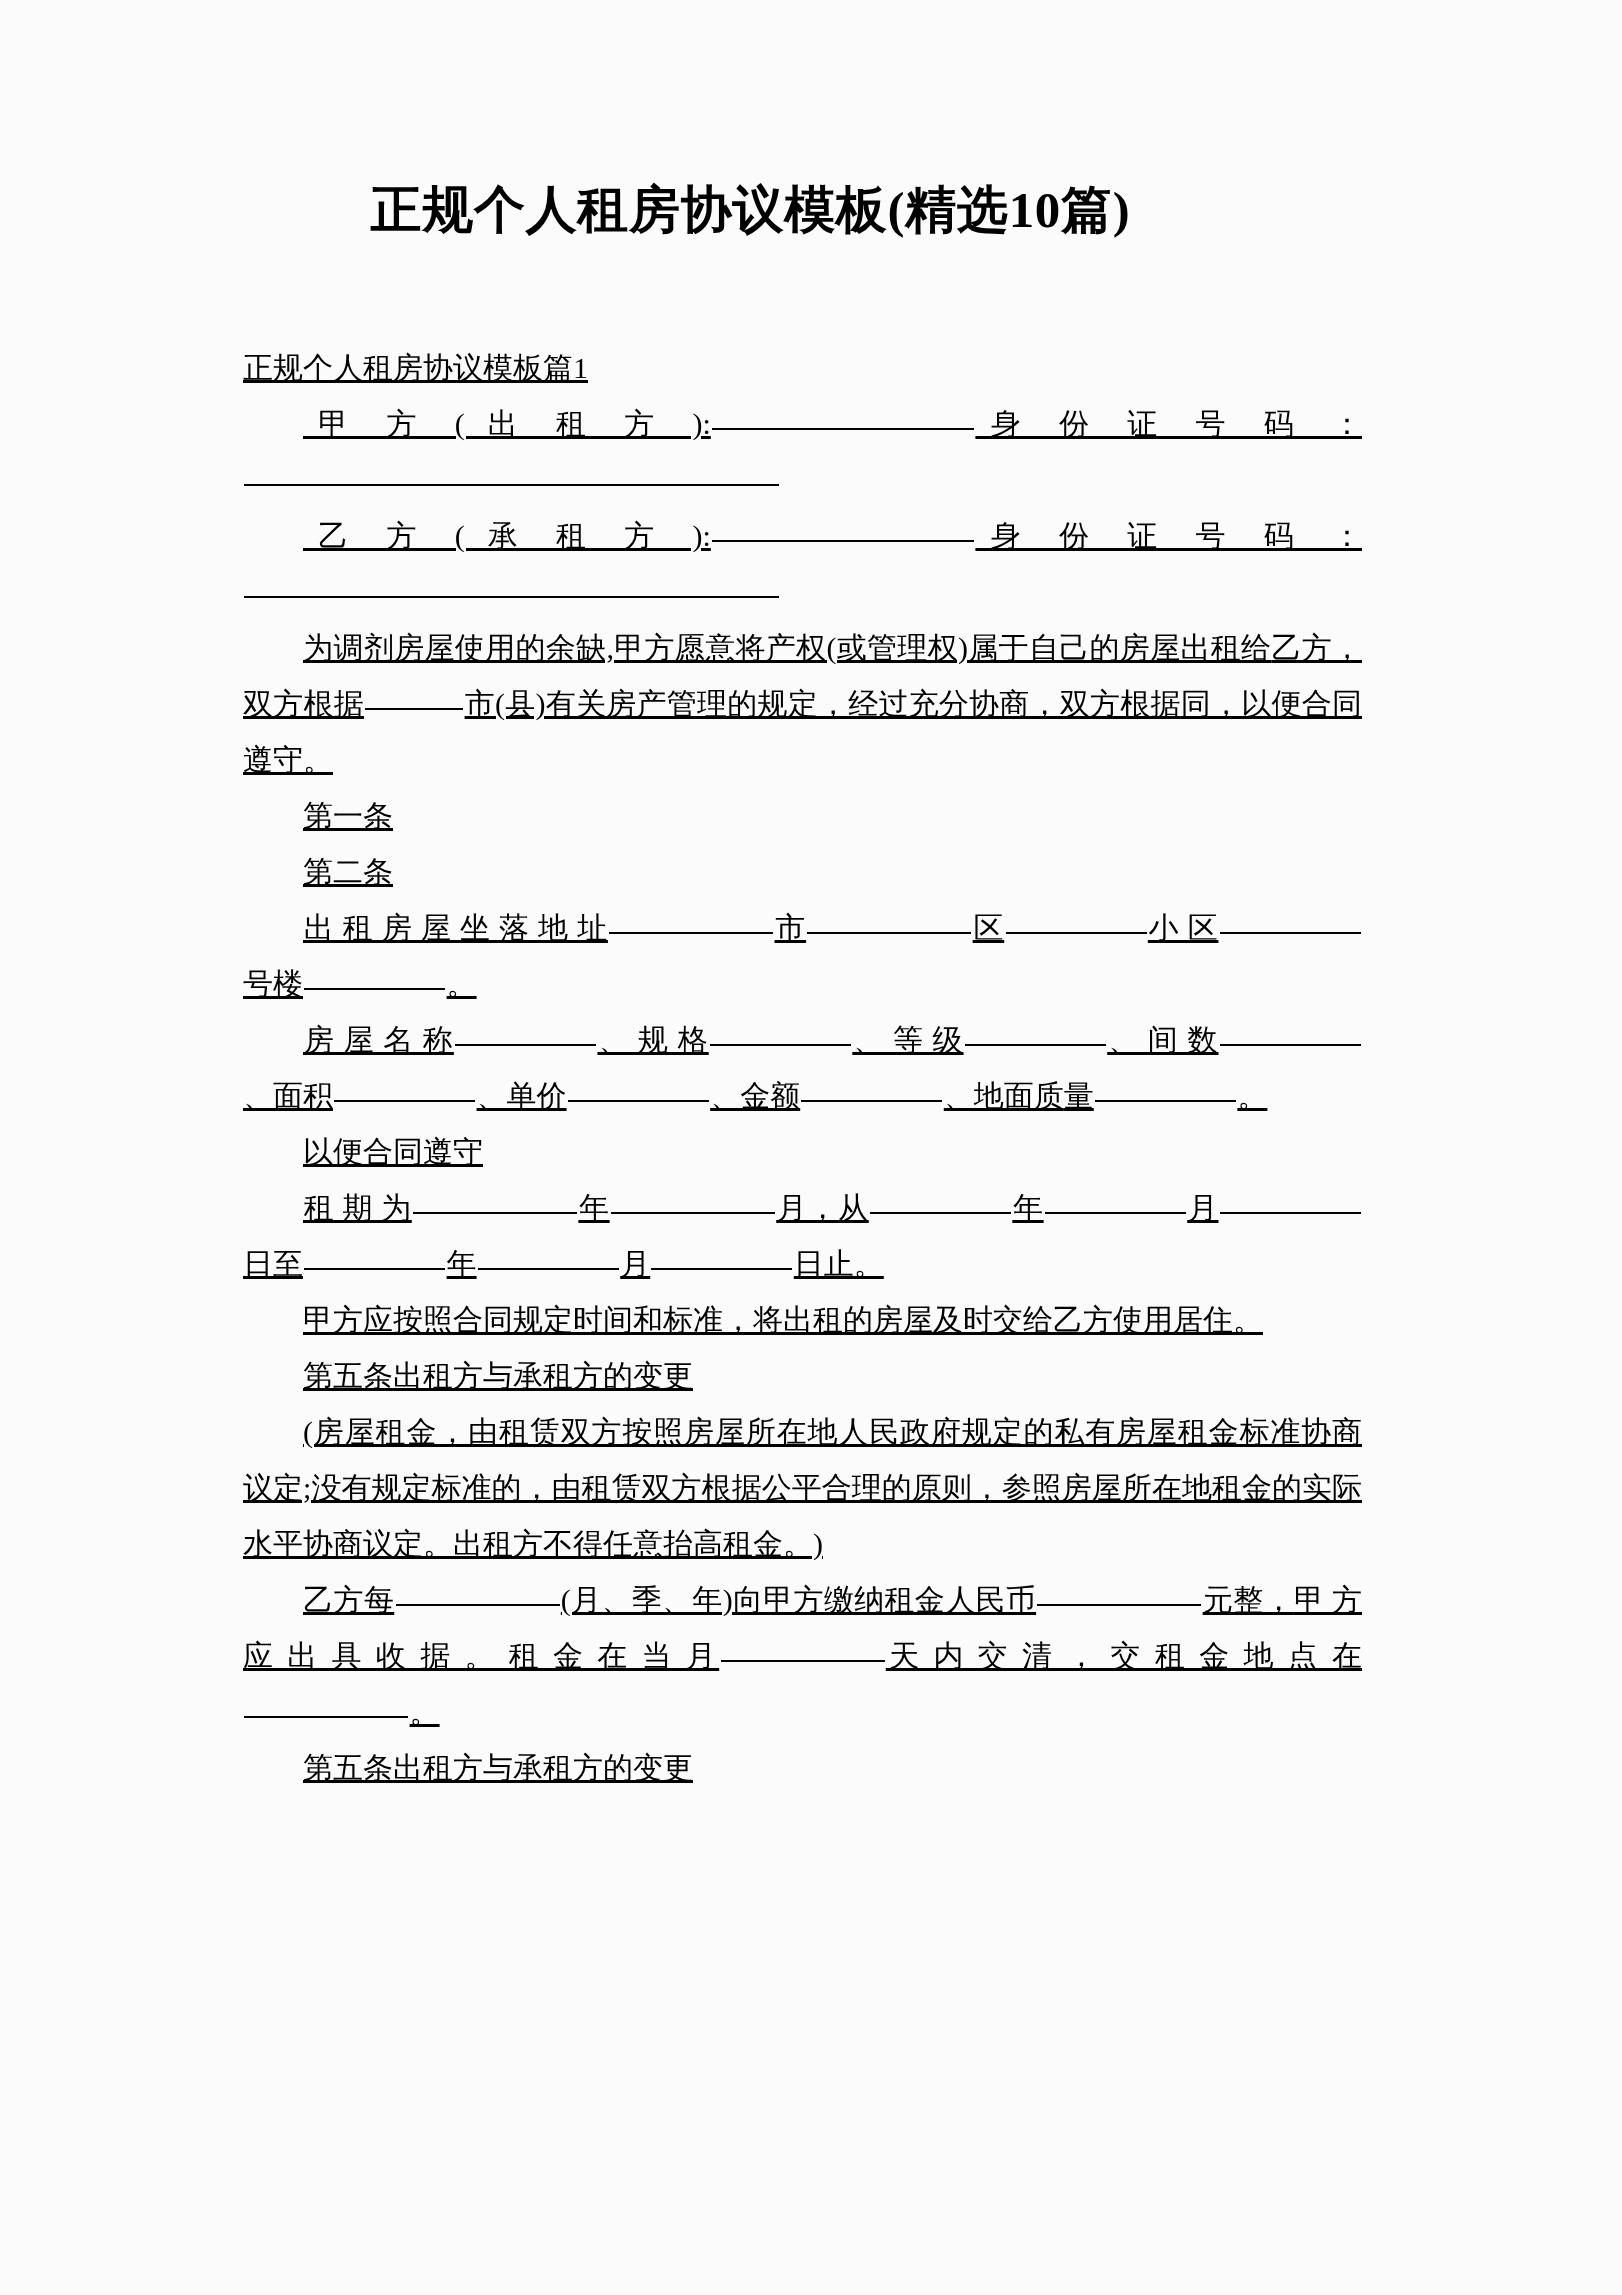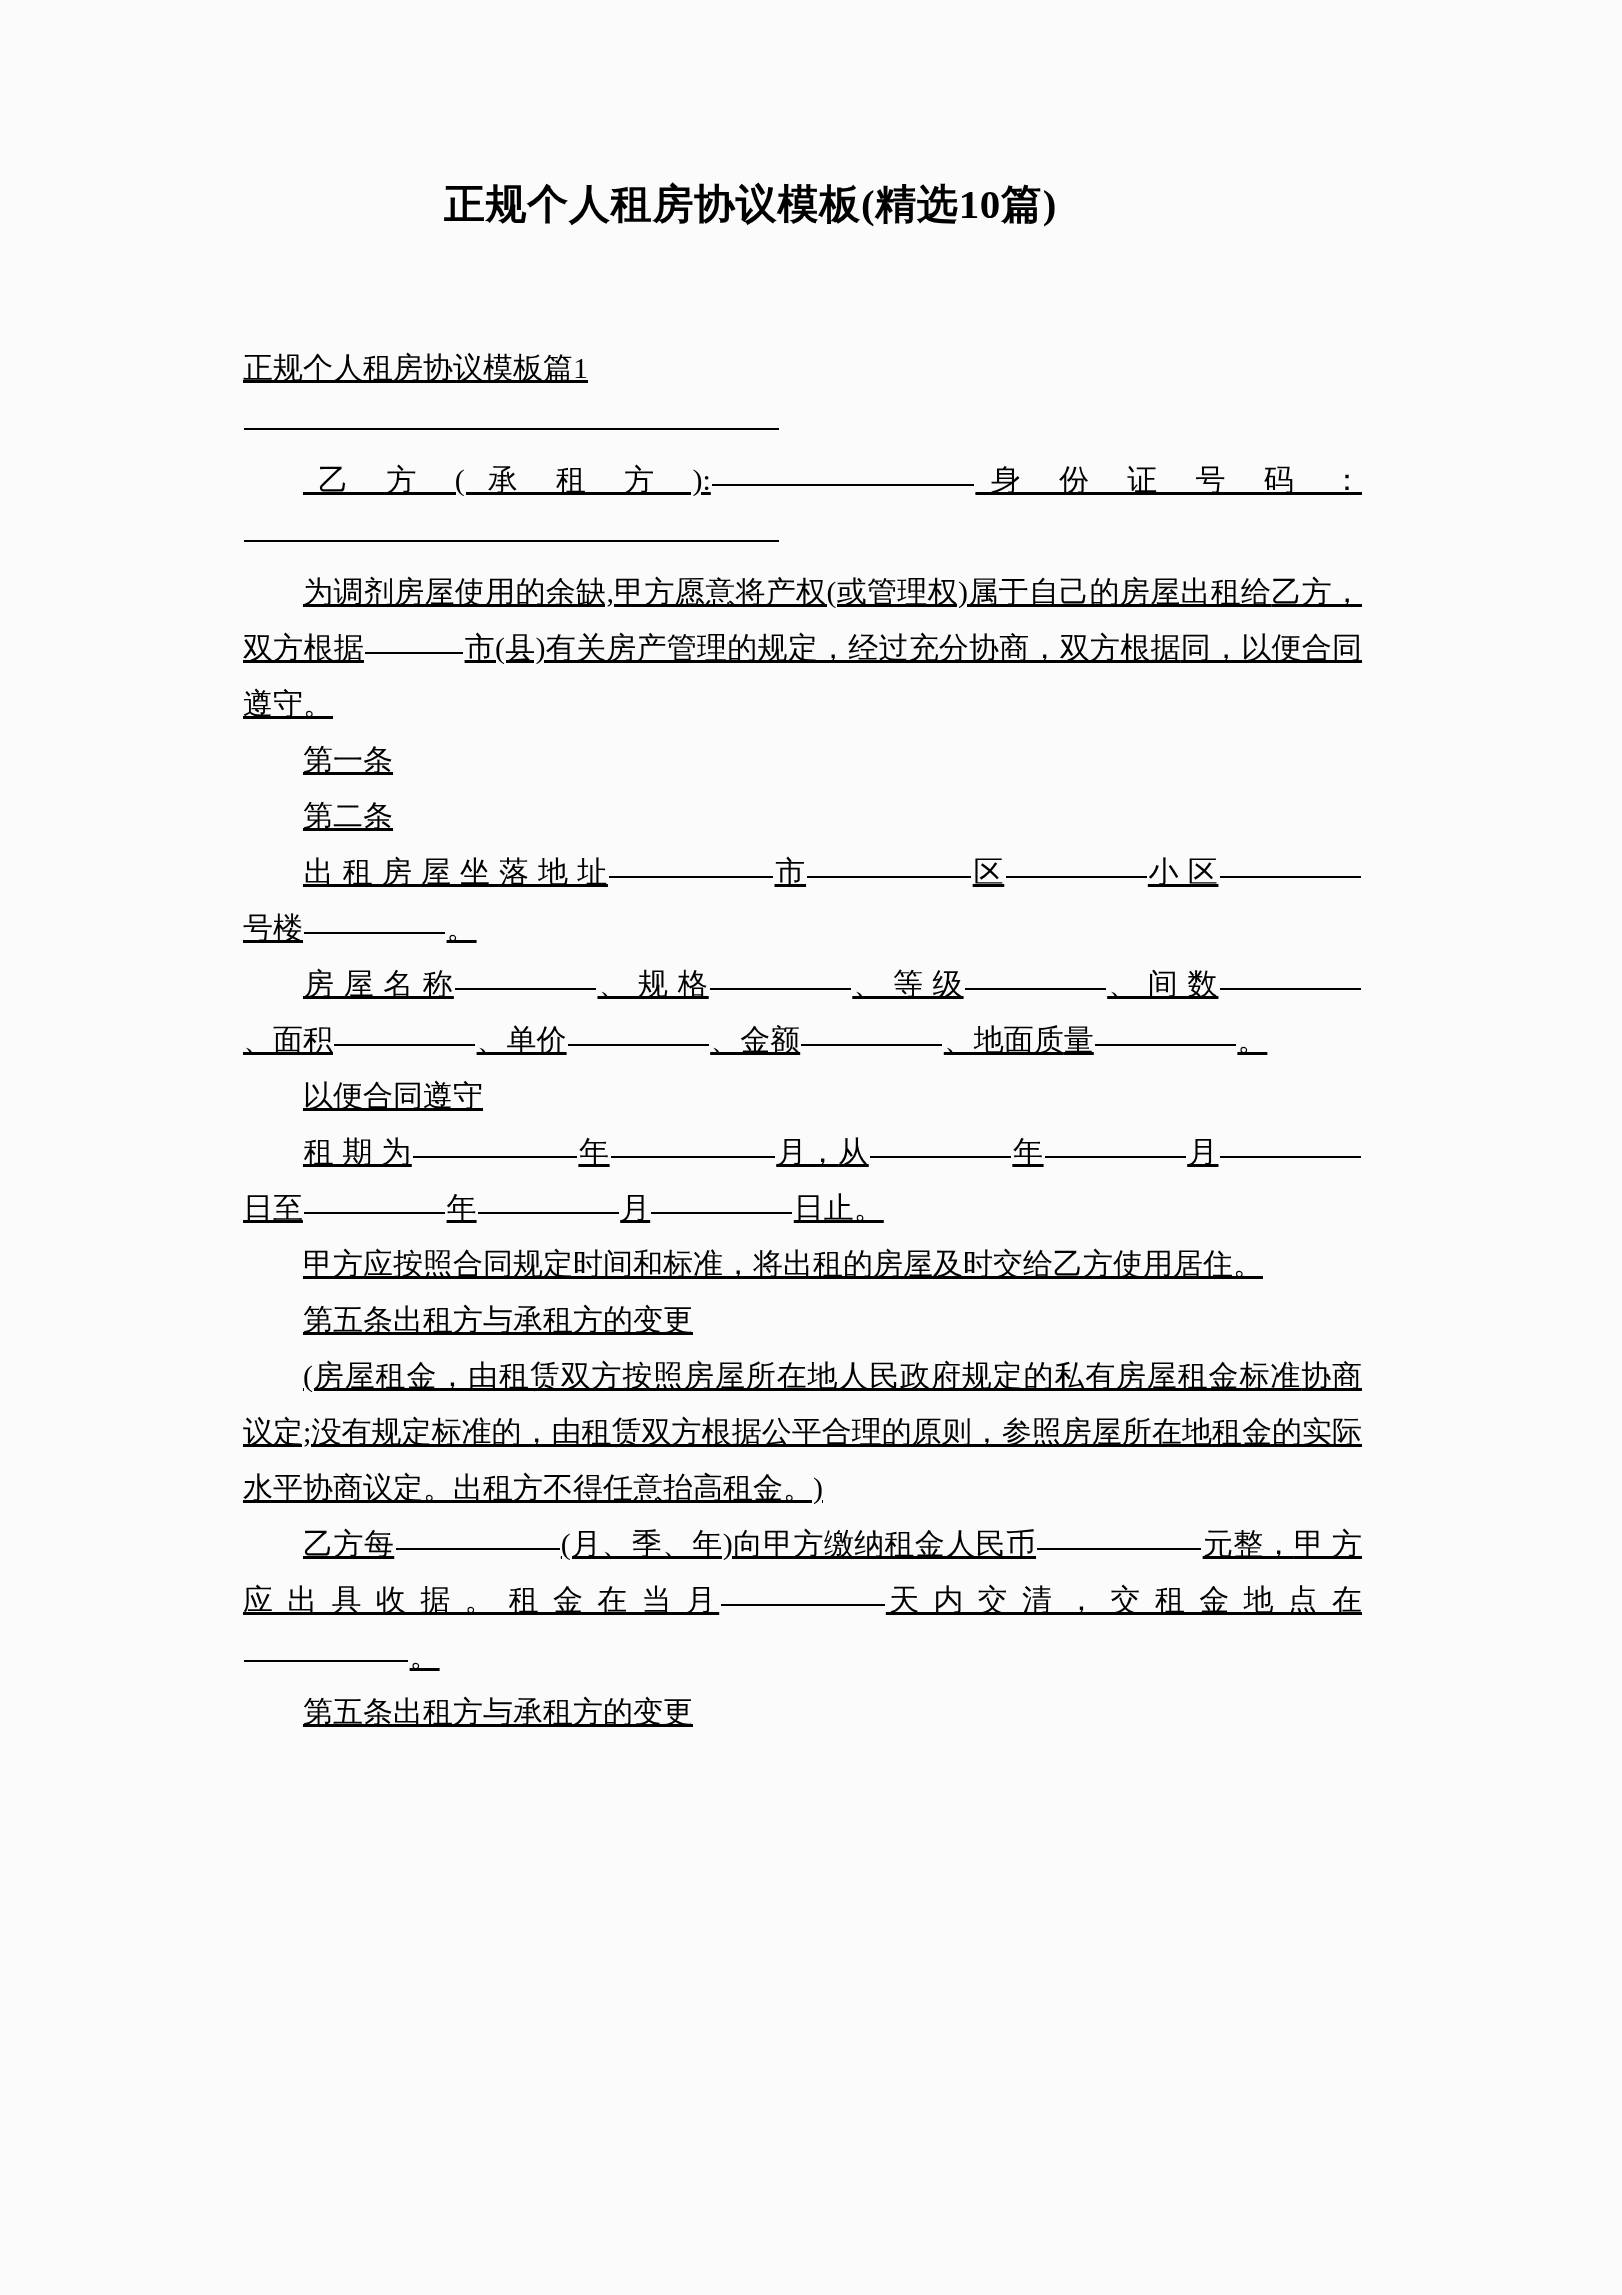--- a/index.html
+++ b/index.html
@@ -19,21 +19,21 @@
     color: #000000;
   }
 
   
   .doc-title {
     position: absolute;
     top: 182px;
     left: 0;
     width: 1501px;
     text-align: center;
-    font-size: 41px;
+    font-size: 51px;
     font-weight: bold;
     letter-spacing: 0.7px;
     line-height: 1.1;
     white-space: nowrap;
   }
 
   
   .body-block {
     position: absolute;
     top: 340px;
@@ -88,20 +88,23 @@
 <div class="page">
 
   <div class="doc-title">正规个人租房协议模板(精选10篇)</div>
 
   <div class="body-block">
 
     <div class="para">
       <span>正规个人租房协议模板篇1</span>
     </div>
 
+    <div class="para stretch">
+      <span style="display:inline-block;width:60px;"></span><span>甲 方 ( 出 租 方 ):</span><span class="blank b-cont" style="width:262px"></span><span>身 份 证 号 码 ：</span>
+    </div>
     <div class="rule-row">
       <span class="blank b-cont"></span>
     </div>
 
     <div class="para stretch">
       <span style="display:inline-block;width:60px;"></span><span>乙 方 ( 承 租 方 ):</span><span class="blank" style="width:262px"></span><span>身 份 证 号 码 ：</span>
     </div>
     <div class="rule-row">
       <span class="blank b-cont"></span>
     </div>

